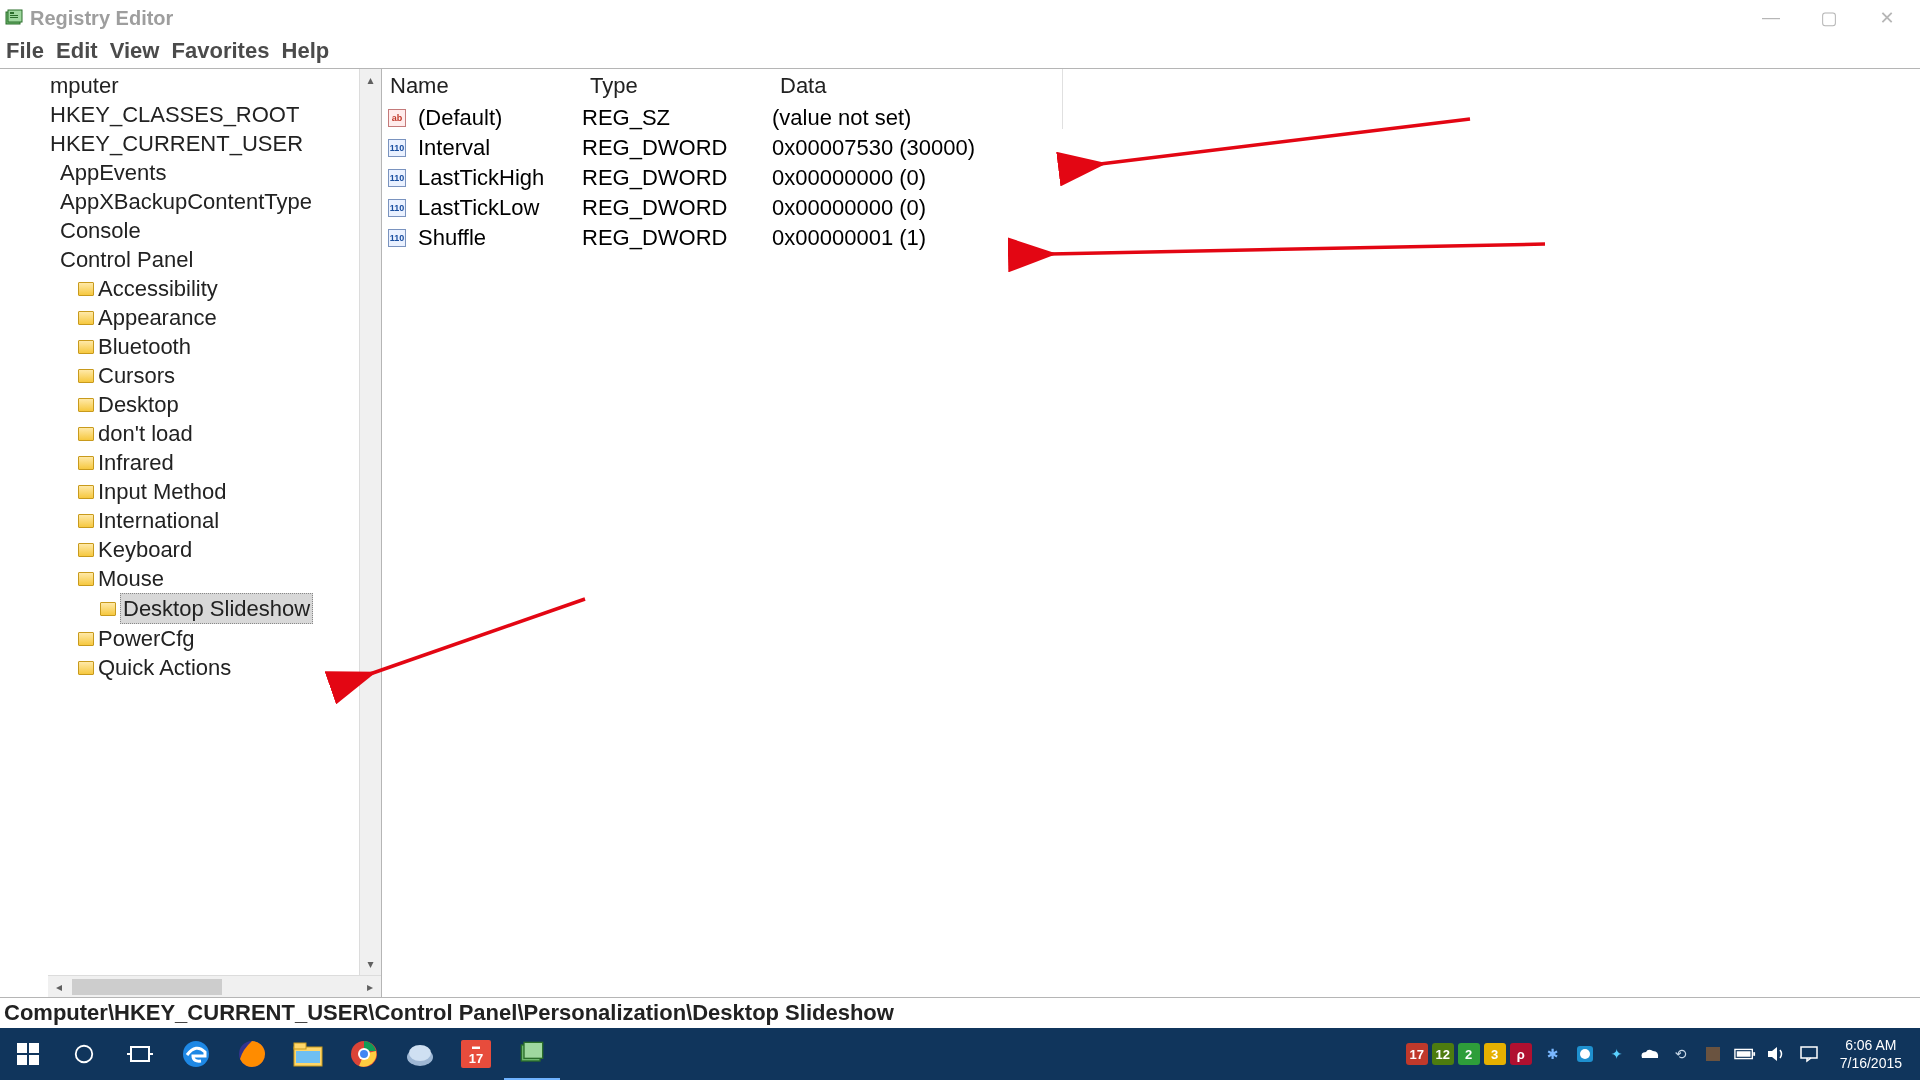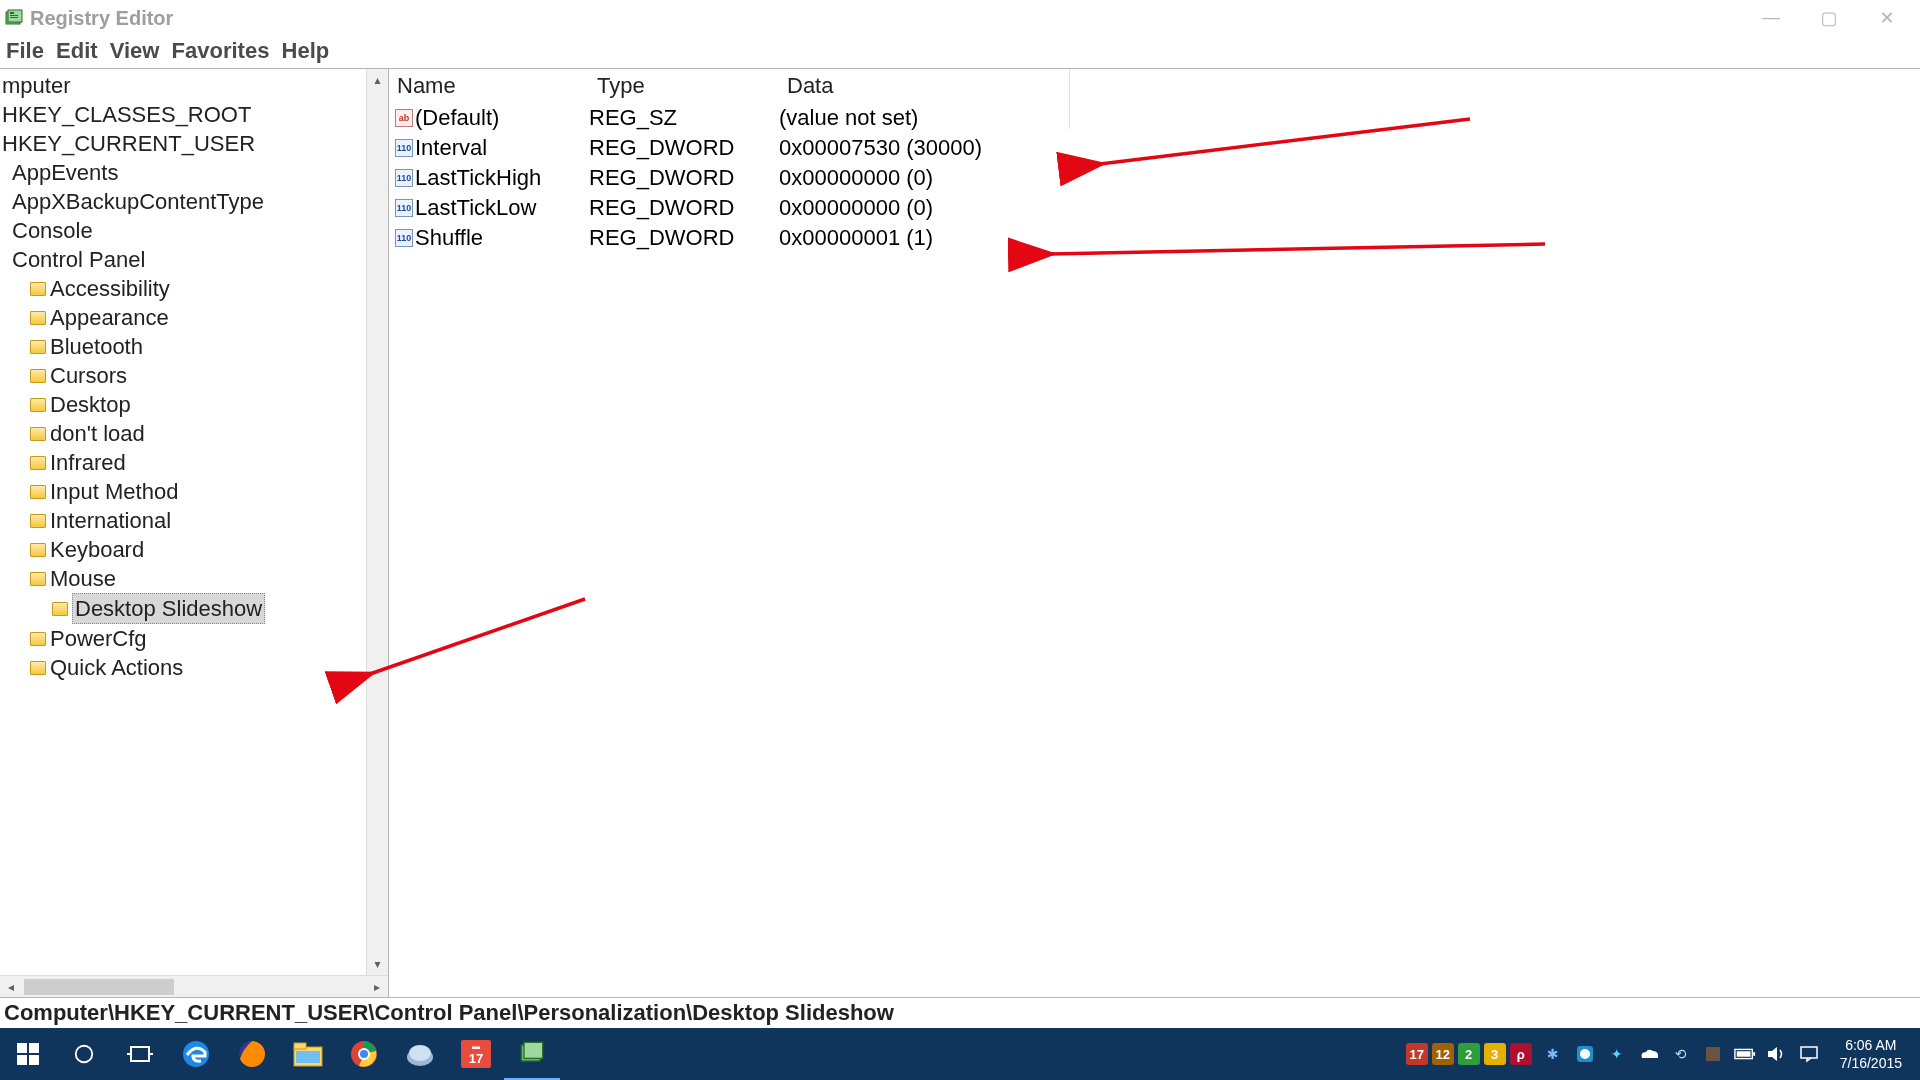--- a/index.html
+++ b/index.html
@@ -49,25 +49,26 @@
   .menubar span { margin-right: 6px; }
   
   .main {
     flex: 1;
     display: flex;
     min-height: 0;
     border-bottom: 1px solid #b5b5b5;
     position: relative;
   }
   .tree-pane {
-    width: 389px;
+    width: 334px;
     border-right: 1px solid #b5b5b5;
     display: flex;
     flex-direction: column;
     position: relative;
+    margin-left: 48px;
   }
   .tree-scroll {
     flex: 1;
     overflow: hidden;
     position: relative;
     padding-top: 2px;
   }
   .tree-vscroll {
     position: absolute;
     right: 0; top: 0; bottom: 22px;
@@ -144,21 +145,21 @@
   .col-type { width: 190px; }
   .col-data { flex: 1; }
   .list-row {
     display: flex;
     align-items: center;
     font-size: 22px;
     line-height: 30px;
     padding-left: 6px;
   }
   .val-ico {
-    width: 18px; height: 18px; margin-right: 2px;
+    width: 18px; height: 18px; margin-right: 12px;
     border: 1px solid #7a93bf;
     background: #eaf1ff;
     display: inline-flex; align-items: center; justify-content: center;
     font-size: 9px; font-weight: bold;
     flex-shrink: 0;
   }
   .val-ico.sz { color: #c0392b; border-color:#c47a7a; background:#ffecec;}
   .val-ico.dw { color: #1b4fa0; }
   .list-row .col-name { width: 194px; display:flex; align-items:center;}
   .list-row .col-type { width: 190px; }
@@ -487,21 +488,21 @@
   <div class="tb-btn" style="border-bottom:2px solid #6fb3ff">
     <svg width="24" height="24" viewBox="0 0 18 18">
         <rect x="1" y="3" width="14" height="12" fill="#6fb76f" stroke="#2a6e2a"></rect>
         <rect x="3" y="1" width="14" height="12" fill="#9fd89f" stroke="#2a6e2a"></rect>
       </svg>
   </div>
 
   <div class="tray">
     <div id="tray-badges" style="display:flex;gap:4px">
         <div class="tray-badge" style="background: rgb(192, 57, 43);">17</div>
-        <div class="tray-badge" style="background: #a16207;">12</div>
+        <div class="tray-badge" style="background: #4d7c0f;">12</div>
         <div class="tray-badge" style="background: rgb(46, 158, 58);">2</div>
         <div class="tray-badge" style="background: rgb(230, 176, 0);">3</div>
         <div class="tray-badge" style="background: rgb(176, 16, 48);">ρ</div>
       </div>
     <div class="tray-ico" style="color:#7ab8ff">✱</div>
     <div class="tray-ico">
       <svg width="20" height="20">
           <rect x="2" y="2" width="16" height="16" rx="3" fill="#1e90cf"></rect>
           <circle cx="10" cy="10" r="5" fill="#fff"></circle>
         </svg>

